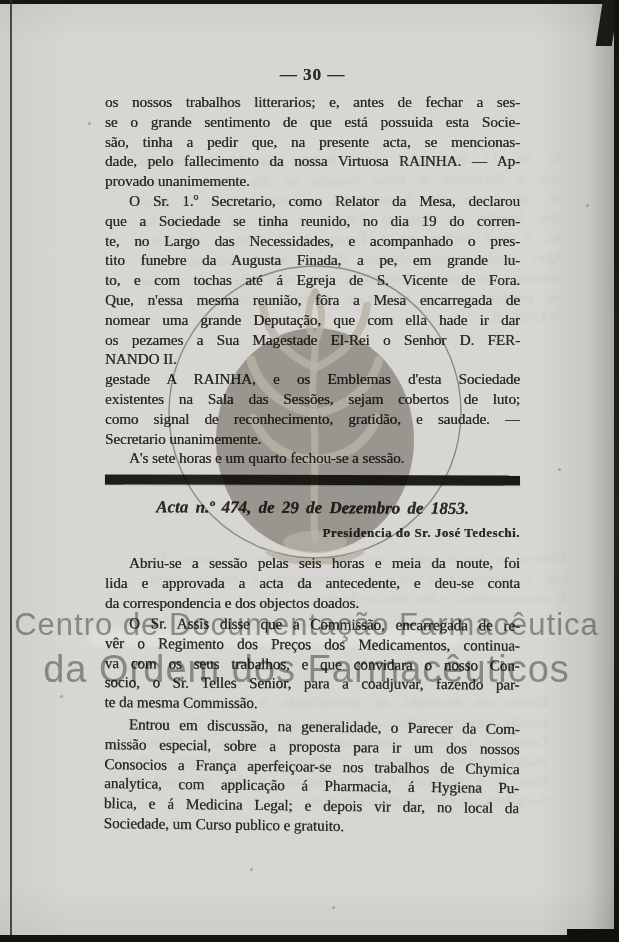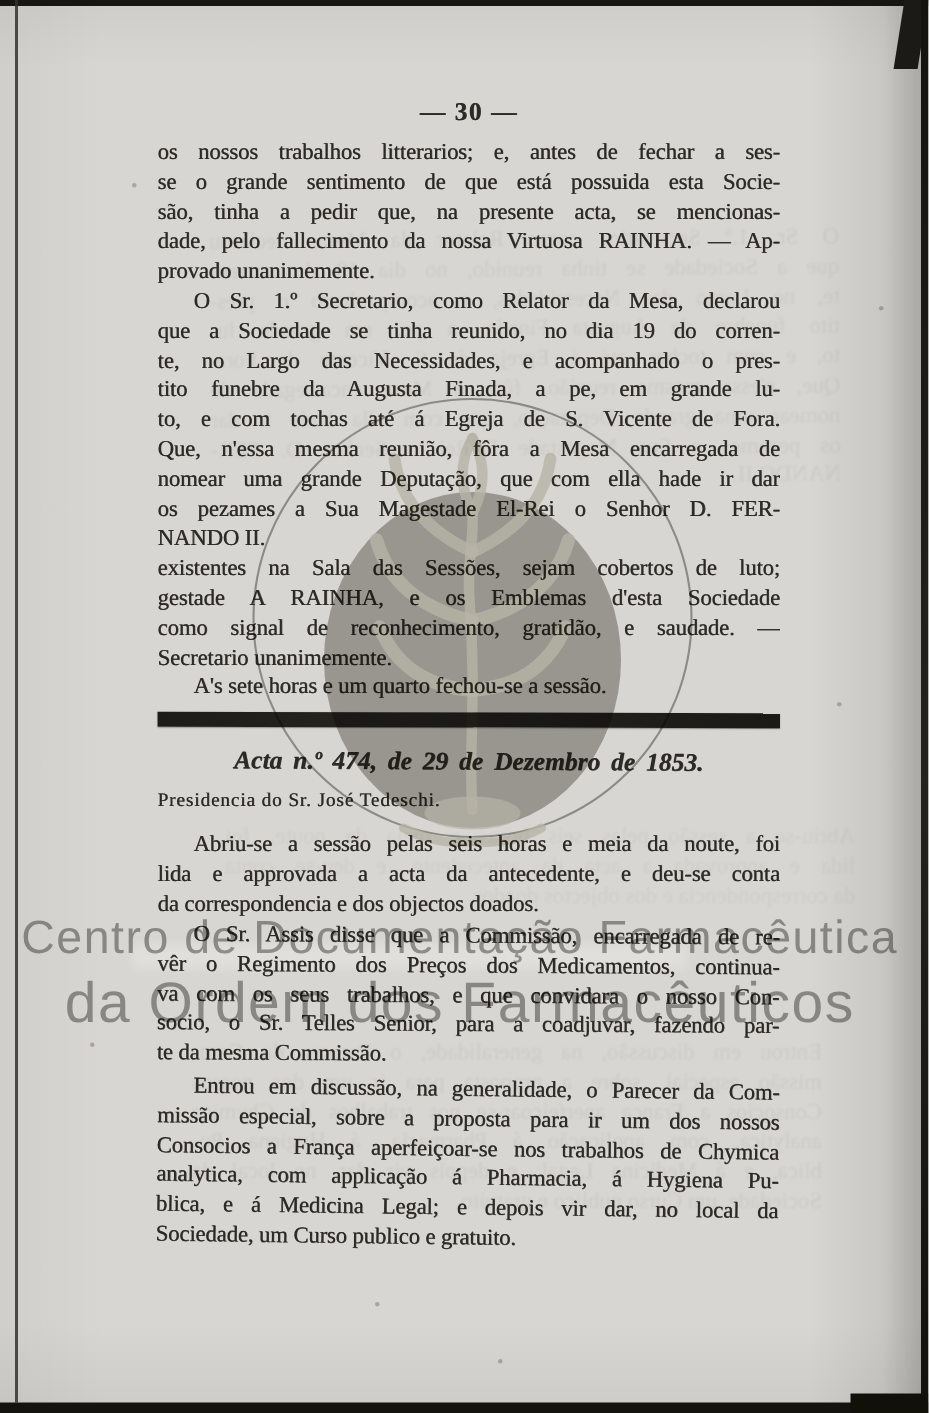--- a/index.html
+++ b/index.html
@@ -41,21 +41,21 @@
   .content{position:absolute;left:105px;top:65px;width:415px;color:#2c2a24;
     text-shadow:0.35px 0.25px 0.35px rgba(44,42,36,0.8);}
   .pgnum{text-align:center;font-weight:bold;font-size:17px;letter-spacing:1px;height:20px;margin-bottom:7px;}
   .para{font-size:15.2px;letter-spacing:-0.1px;}
   .tline{height:19.8px;line-height:19.8px;text-align:justify;text-align-last:justify;overflow:hidden;}
   .tline.lastln{text-align-last:left;}
   .para .tline.first{text-indent:24px;}
   .para.noindent .tline.first{text-indent:0;}
   .rule{margin-top:7px;height:10px;width:415px;background:linear-gradient(to right,#1d1c18,#262520 40%,#1b1a16);box-shadow:0 0.5px 1px rgba(0,0,0,0.4);transform:rotate(0.15deg);}
   .acta-title{margin-top:11px;text-align:center;font-style:italic;font-weight:bold;font-size:17px;word-spacing:3px;transform:rotate(0.3deg);height:24px;line-height:24px;}
-  .presid{margin-top:5px;text-align:left;font-weight:normal;font-size:12.8px;letter-spacing:0.6px;height:16px;line-height:16px;}
+  .presid{margin-top:5px;text-align:right;font-weight:bold;font-size:12.8px;letter-spacing:0.6px;height:16px;line-height:16px;}
   .s2a{margin-top:12px;}
   .s2b{transform:rotate(0.35deg);transform-origin:0 0;}
   .s2c{margin-top:2px;transform:rotate(0.7deg);transform-origin:0 0;}
 </style>
 </head>
 <body>
 
 <div class="scan">
 
   <div class="band"></div>
@@ -99,22 +99,22 @@
         <div class="tline">que a Sociedade se tinha reunido, no dia 19 do corren-</div>
         <div class="tline">te, no Largo das Necessidades, e acompanhado o pres-</div>
         <div class="tline">tito funebre da Augusta Finada, a pe, em grande lu-</div>
         <div class="tline">to, e com tochas até á Egreja de S. Vicente de Fora.</div>
         <div class="tline">Que, n'essa mesma reunião, fôra a Mesa encarregada de</div>
         <div class="tline">nomear uma grande Deputação, que com ella hade ir dar</div>
         <div class="tline">os pezames a Sua Magestade El-Rei o Senhor D. FER-</div>
         <div class="tline lastln">NANDO II.</div>
       </div>
     <div class="para">
+        <div class="tline">gestade A RAINHA, e os Emblemas d'esta Sociedade</div>
         <div class="tline">existentes na Sala das Sessões, sejam cobertos de luto;</div>
-        <div class="tline">gestade A RAINHA, e os Emblemas d'esta Sociedade</div>
         <div class="tline">como signal de reconhecimento, gratidão, e saudade. —</div>
         <div class="tline lastln">Secretario unanimemente.</div>
       </div>
     <div class="para">
         <div class="tline first lastln">A's sete horas e um quarto fechou-se a sessão.</div>
       </div>
     <div class="rule"></div>
     <div class="acta-title">Acta n.º 474, de 29 de Dezembro de 1853.</div>
     <div class="presid">Presidencia do Sr. José Tedeschi.</div>
     <div class="para s2a">

